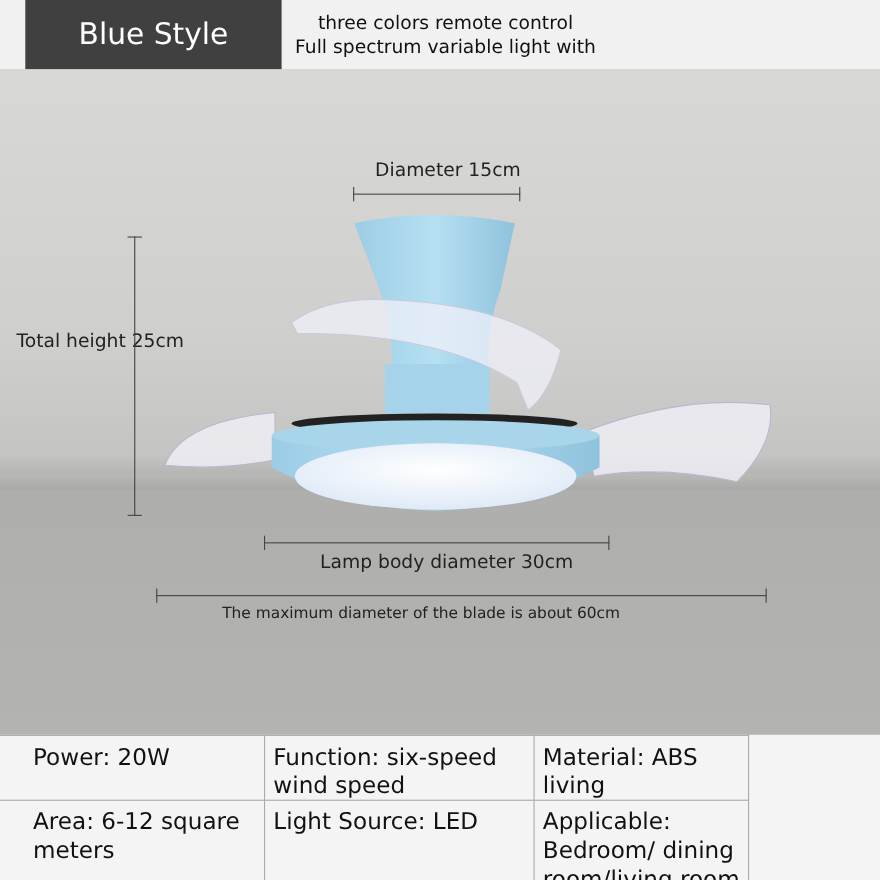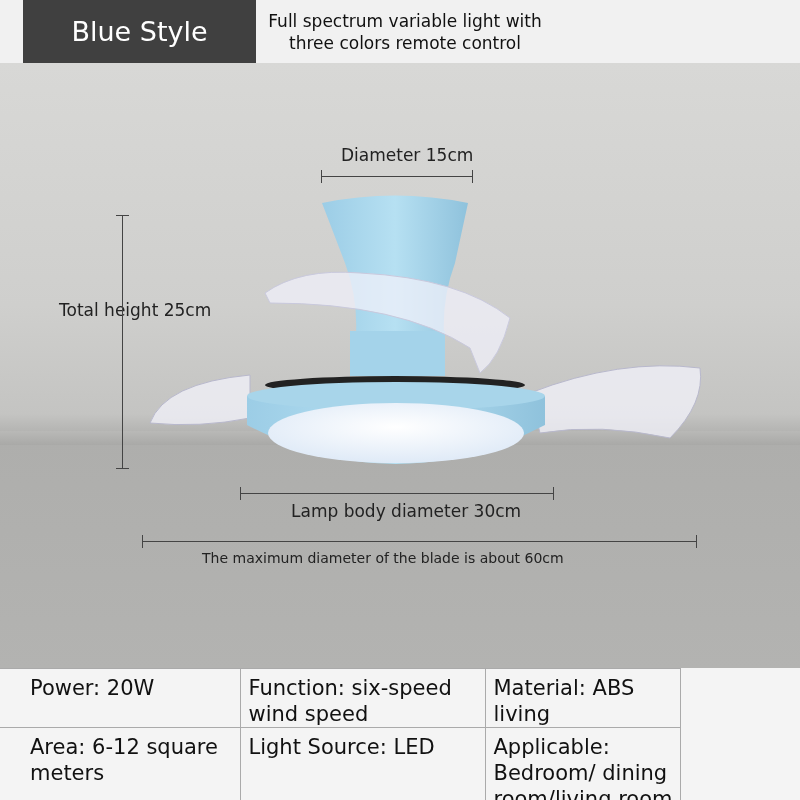--- a/index.html
+++ b/index.html
@@ -30,22 +30,22 @@
   .specs td { border: 1px solid #aaa; vertical-align: top; font-size: 21px; line-height: 26px;
     color: #111; padding: 6px 0 0 8px; }
   .specs td:first-child { padding-left: 30px; border-left: none; }
 </style>
 </head>
 <body>
 
 <div class="header">
   <div class="badge">Blue Style</div>
   <div class="subtitle">
+    <div>three colors remote control</div>
     <div>Full spectrum variable light with</div>
-    <div>three colors remote control</div>
   </div>
 </div>
 
 <div class="scene">
   <div class="wallline"></div>
 
   <svg width="800" height="605" style="position:absolute;left:0;top:0;">
     <defs>
       <linearGradient id="bodyG" x1="0" x2="1">
         <stop offset="0" stop-color="#9ccde6"></stop>
@@ -69,21 +69,21 @@
     <ellipse cx="395" cy="322" rx="130" ry="9" fill="#222"></ellipse>
 
     <path d="M247 333 L545 333 L545 362 Q395 440 247 362 Z" fill="url(#bodyG)"></path>
     <ellipse cx="396" cy="333" rx="149" ry="14" fill="#a8d5ea"></ellipse>
     <ellipse cx="396" cy="370" rx="128" ry="30" fill="url(#lightG)"></ellipse>
   </svg>
 
   <div class="label" style="left:341px;top:82px;">Diameter 15cm</div>
   <div class="hline" style="left:321px;top:113px;width:152px;"></div>
 
-  <div class="label" style="left:15px;top:237px;margin-left:44px;">Total height 25cm</div>
+  <div class="label" style="left:15px;top:237px;">Total height 25cm</div>
   <div class="vline" style="left:122px;top:152px;height:254px;"></div>
 
   <div class="hline" style="left:240px;top:430px;width:314px;"></div>
   <div class="label" style="left:291px;top:438px;">Lamp body diameter 30cm</div>
 
   <div class="hline" style="left:142px;top:478px;width:555px;"></div>
   <div class="label" style="left:202px;top:487px;font-size:14px;">The maximum diameter of the blade is about 60cm</div>
 </div>
 
 <div class="specs">

